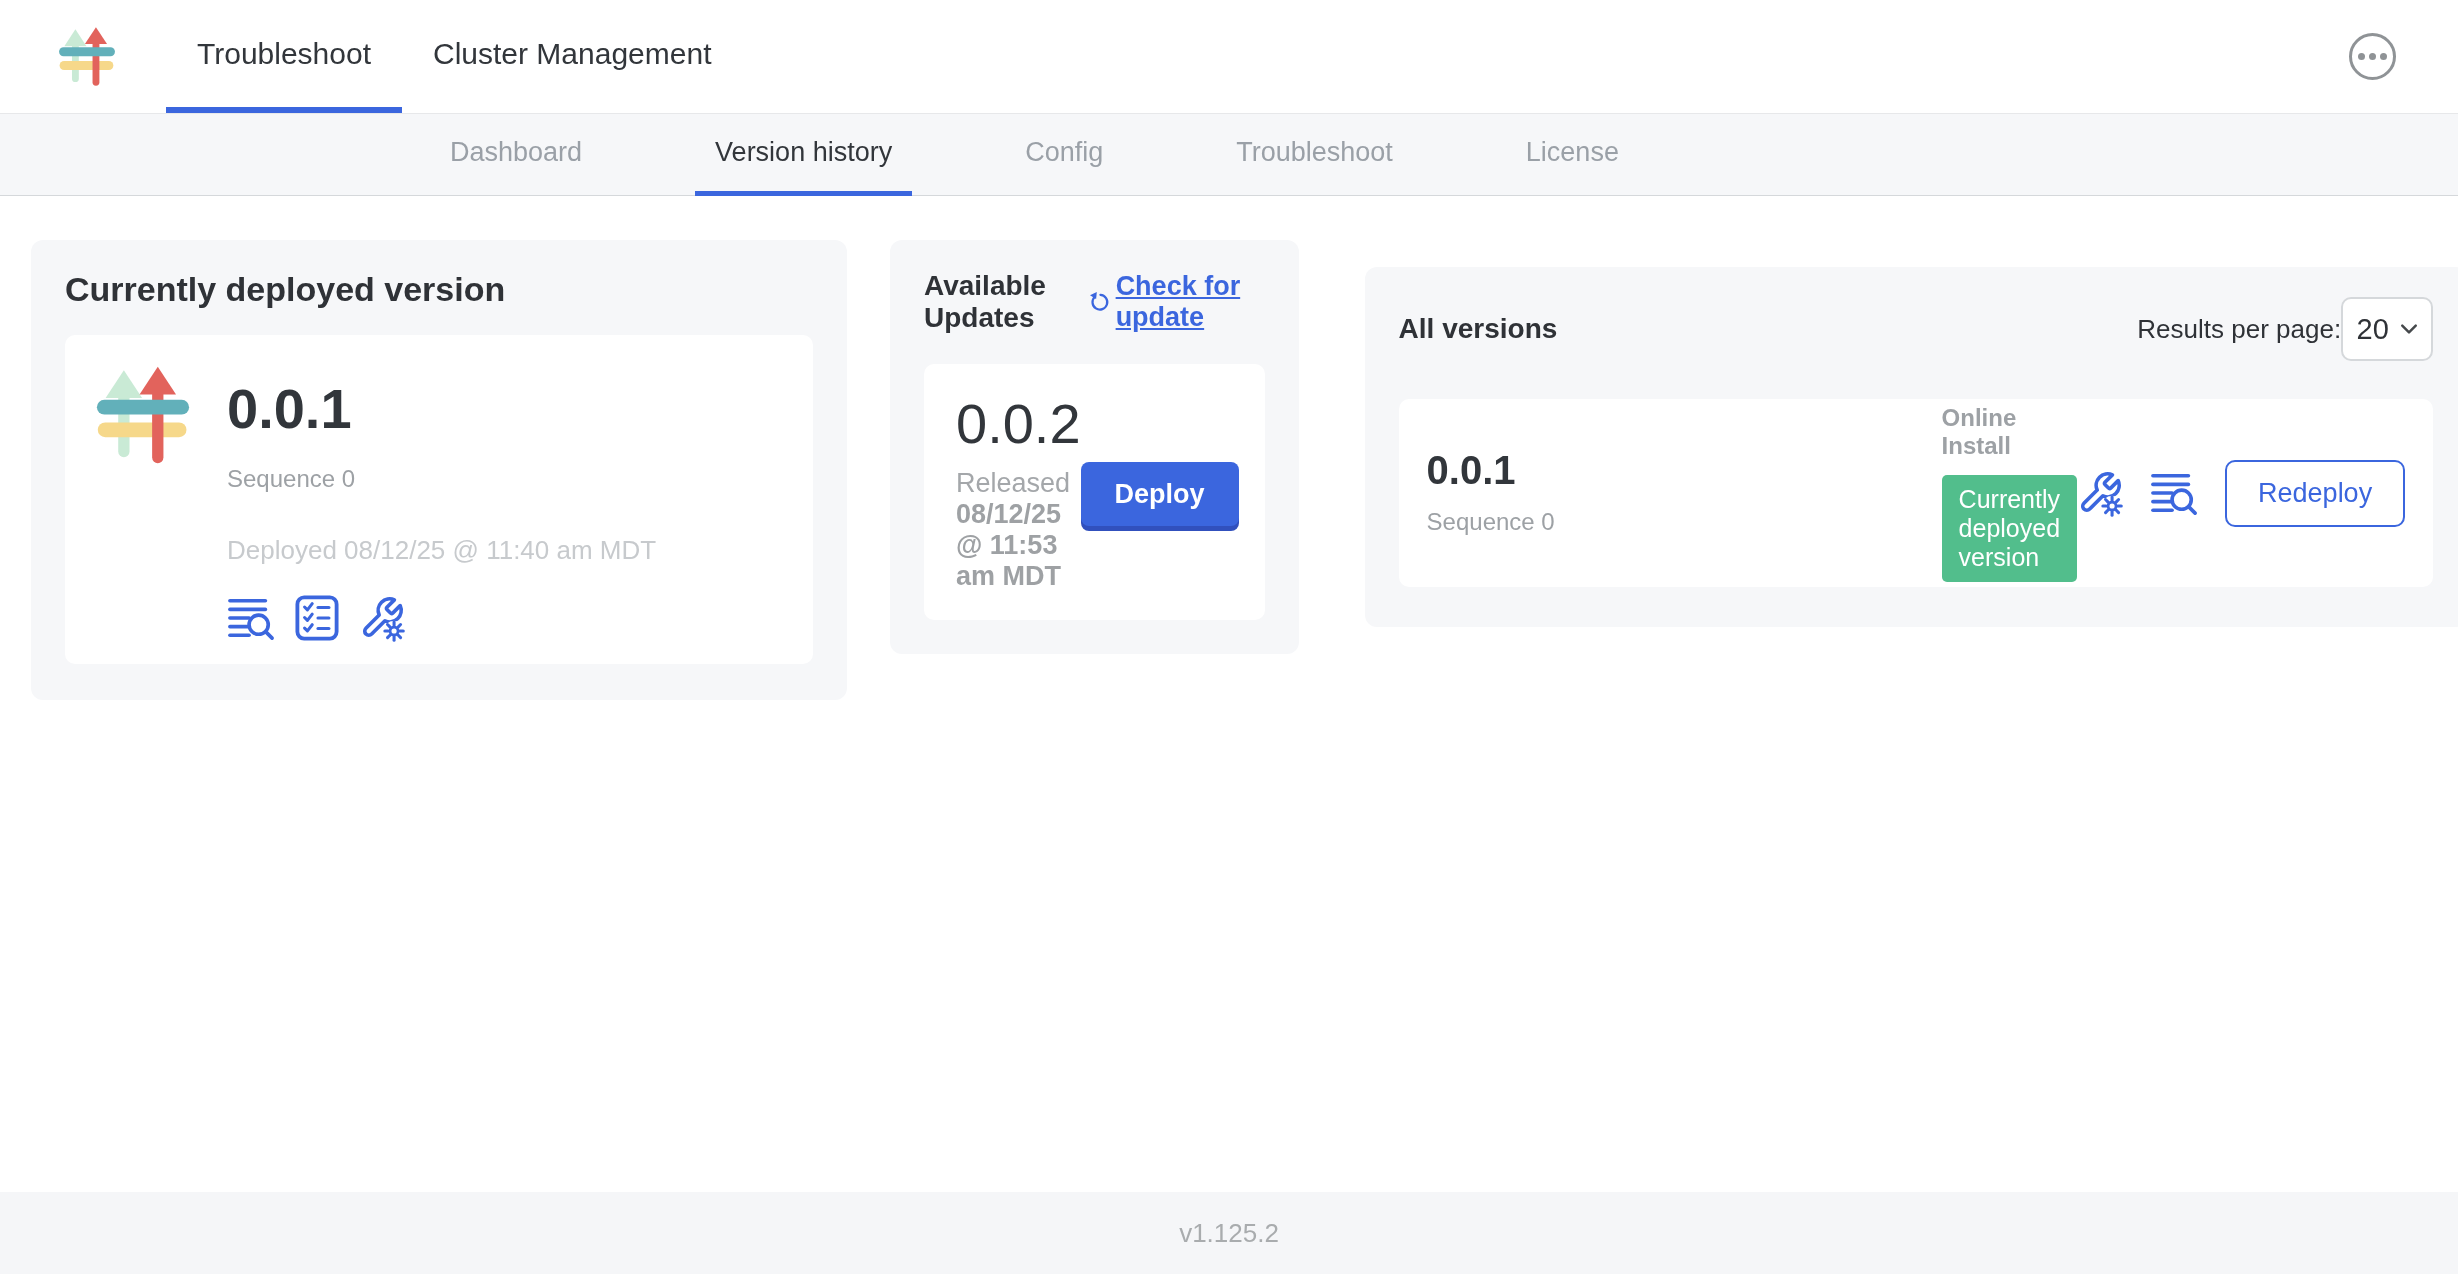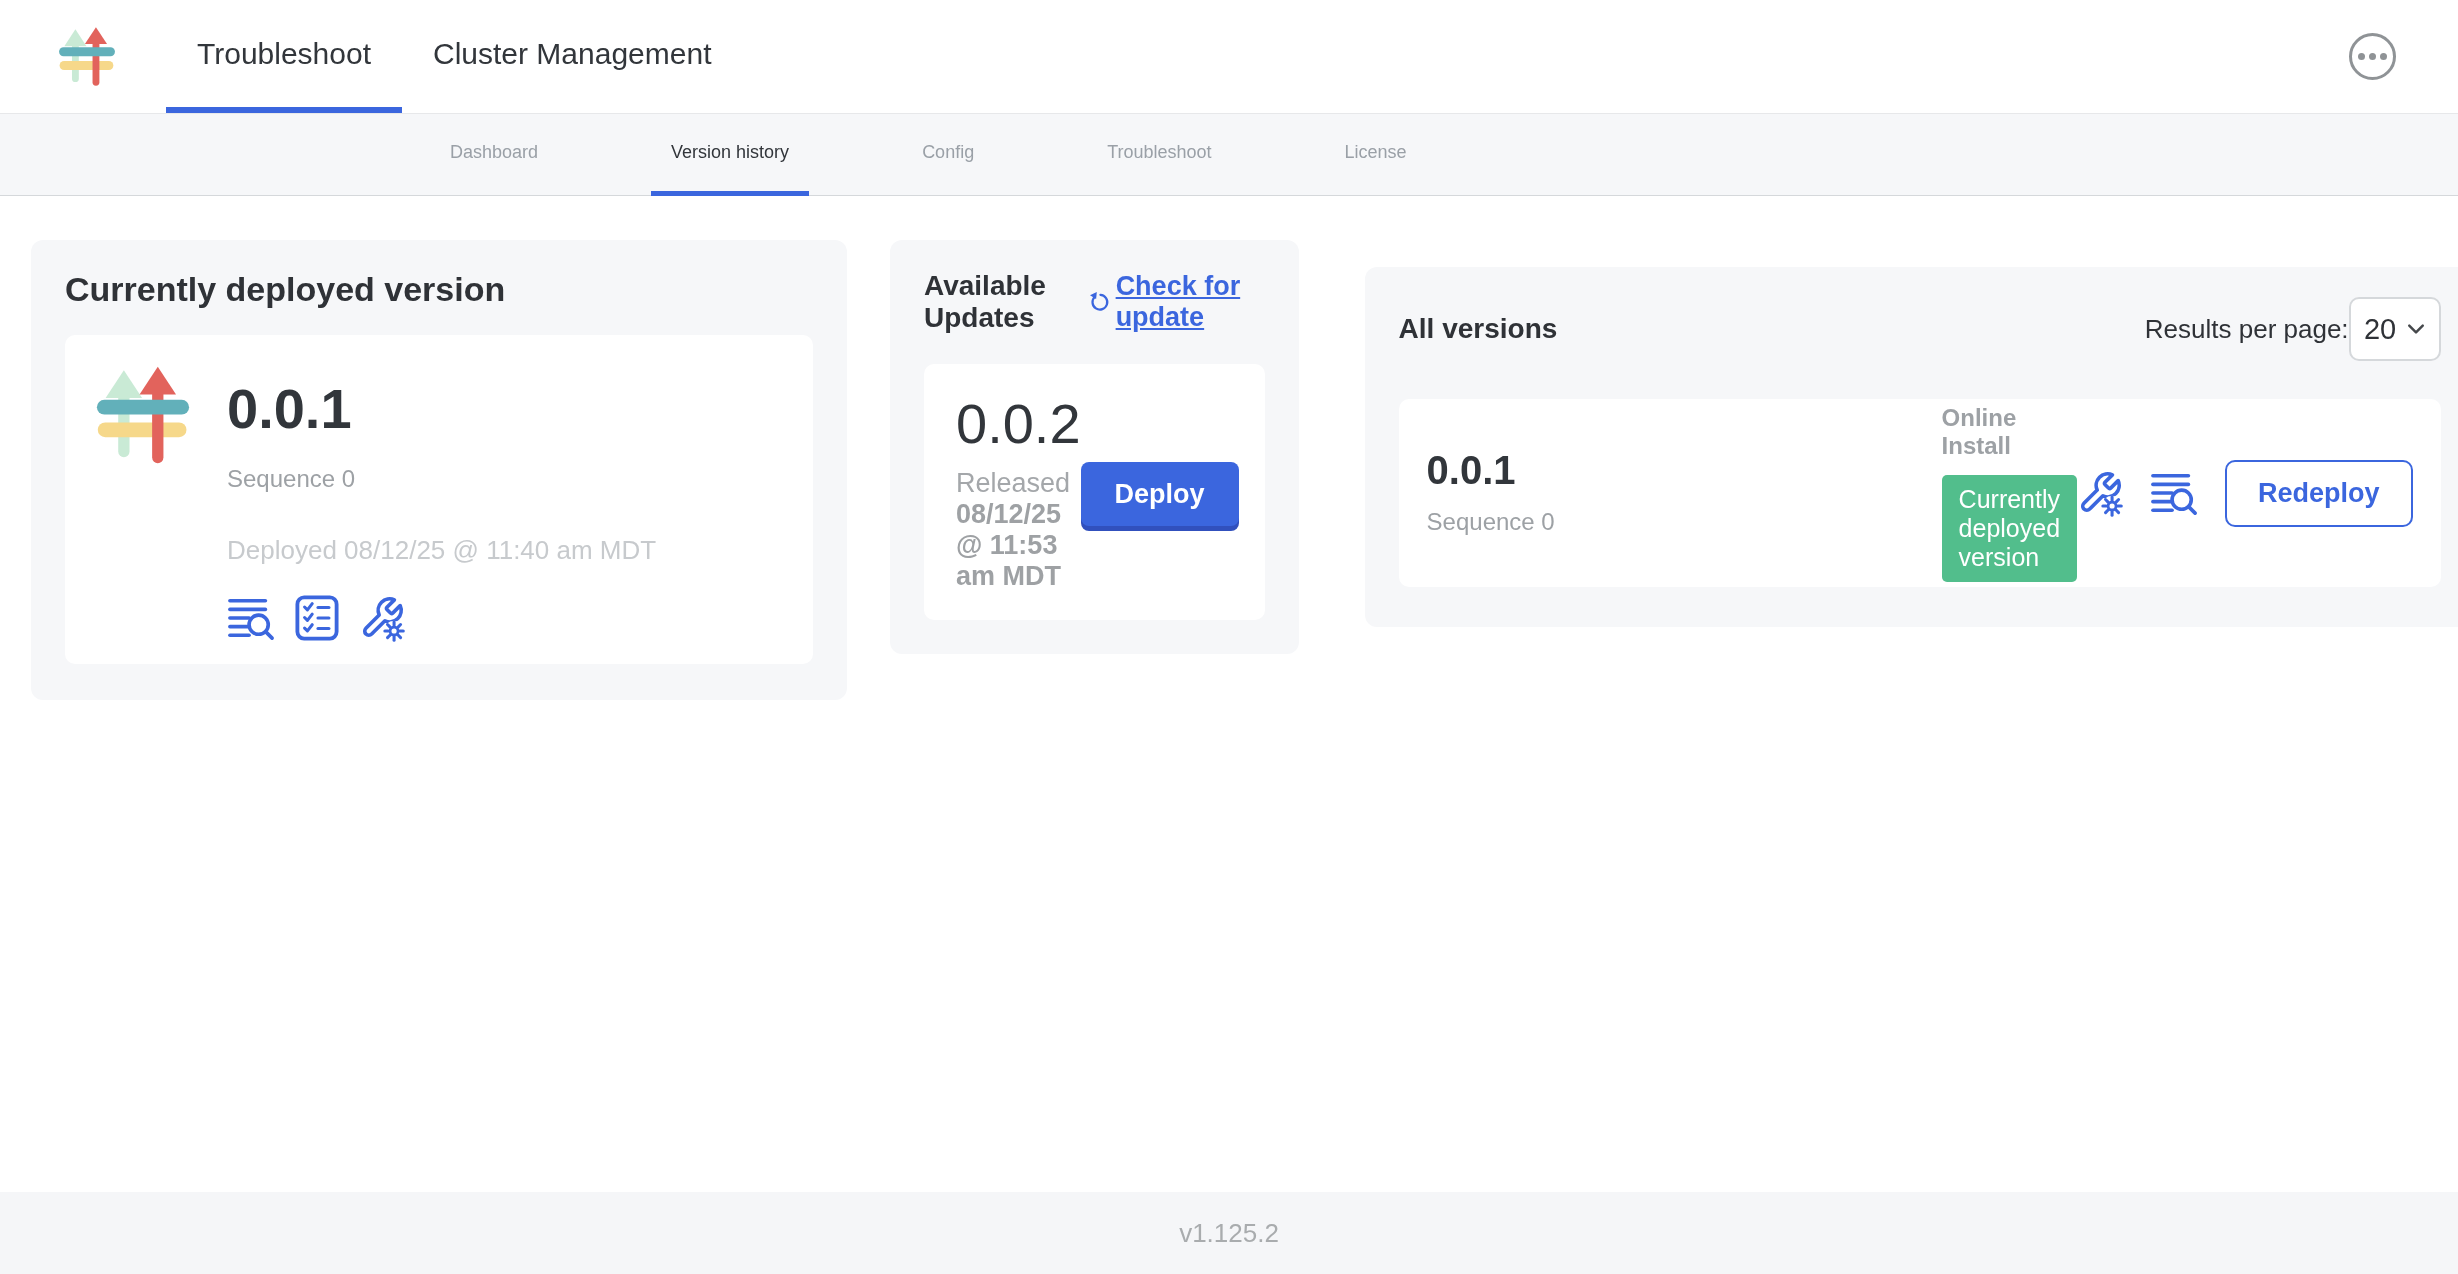--- a/index.html
+++ b/index.html
@@ -18,21 +18,21 @@
   
   .header{height:113px;background:#fff;display:flex;align-items:stretch;flex:none;}
   .logo-wrap{align-self:center;margin-left:58px;margin-right:50px;display:flex;}
   .header-tab{display:flex;align-items:center;padding:0 31px;font-size:30px;color:var(--text-dark);border-bottom:6px solid transparent;cursor:pointer;}
   .header-tab.active{border-bottom-color:var(--accent);}
   .more-btn{margin-left:auto;margin-right:62px;align-self:center;width:47px;height:47px;border:3px solid #8f9396;border-radius:50%;display:flex;align-items:center;justify-content:center;gap:4px;cursor:pointer;background:#fff;}
   .more-btn .dot{width:7px;height:7px;border-radius:50%;background:#8f9396;}
 
   
   .subnav{height:83px;flex:none;background:var(--panel-bg);border-top:1px solid #e7e8ea;border-bottom:1px solid #d5d8db;display:flex;padding-left:430px;gap:93px;}
-  .subnav-tab{display:flex;align-items:center;padding:0 20px;font-size:18px;color:#9aa0a7;border-bottom:5px solid transparent;margin-bottom:-1px;cursor:pointer;white-space:nowrap;}
+  .subnav-tab{display:flex;align-items:center;padding:0 20px;font-size:27px;color:#9aa0a7;border-bottom:5px solid transparent;margin-bottom:-1px;cursor:pointer;white-space:nowrap;}
   .subnav-tab.active{color:var(--text-dark);border-bottom-color:var(--accent);}
 
   
   .main{flex:1;display:flex;gap:43px;padding:44px 12px 0 31px;align-items:flex-start;background:#fff;}
   .left-col{width:816px;flex:none;}
   .right-col{flex:1;display:flex;flex-direction:row;gap:66px;align-items:center;}
   .panel{background:var(--panel-bg);border-radius:12px;}
   .card{background:#fff;border-radius:10px;}
 
   
@@ -64,21 +64,21 @@
   .rpp-label{font-size:26px;color:#2f3237;}
   .rpp-select{width:92px;height:64px;background:#fff;border:2px solid #d5d8db;border-radius:10px;display:flex;align-items:center;justify-content:center;gap:11px;font-size:29px;color:#2f3237;cursor:pointer;}
   .version-row{margin-top:38px;padding:0 28px;height:188px;display:flex;align-items:center;}
   .vr-left{width:515px;flex:none;}
   .ver-sm{font-size:40px;font-weight:bold;color:var(--text-dark);line-height:1;}
   .vr-left .seq{margin-top:18px;}
   .vr-mid{flex:1;}
   .install-type{font-size:24px;font-weight:bold;color:var(--text-gray);}
   .badge{display:inline-block;margin-top:15px;background:var(--badge-green);color:#fff;font-size:25px;padding:10px 17px;border-radius:5px;}
   .vr-actions{display:flex;align-items:center;gap:27px;}
-  .btn-outline{background:#fff;border:2.5px solid var(--accent);color:var(--accent);font-size:27px;font-weight:bold;border-radius:10px;height:67px;padding:0 31px;cursor:pointer;font-family:inherit;}
+  .btn-outline{background:#fff;border:2.5px solid var(--accent);color:var(--accent);font-size:27px;font-weight:normal;border-radius:10px;height:67px;padding:0 31px;cursor:pointer;font-family:inherit;}
 
   
   .footer{height:82px;flex:none;background:#f5f6f8;display:flex;align-items:center;justify-content:center;font-size:26px;color:#a9acae;}
 
   .ico{display:block;}
 </style>
 </head>
 <body>
 
 <svg width="0" height="0" style="position:absolute" aria-hidden="true">

